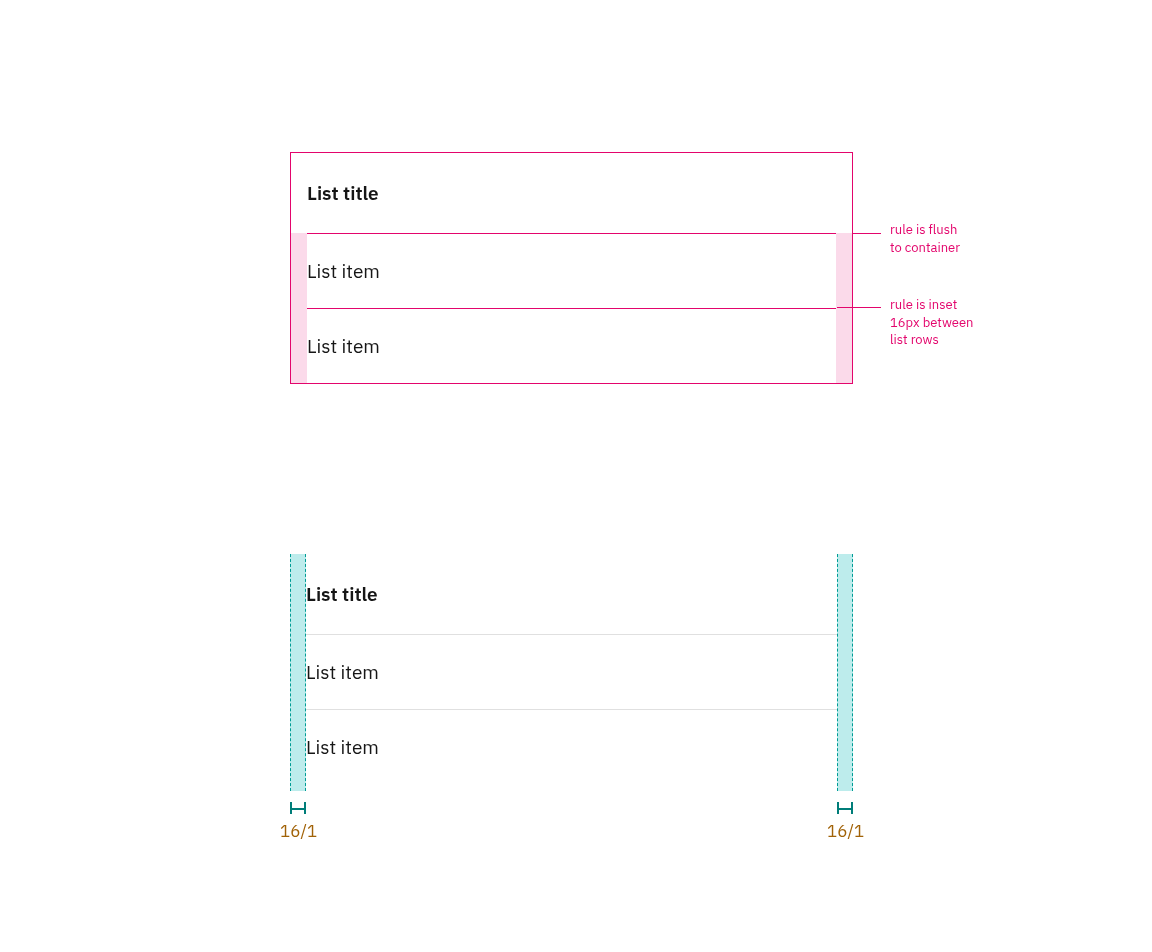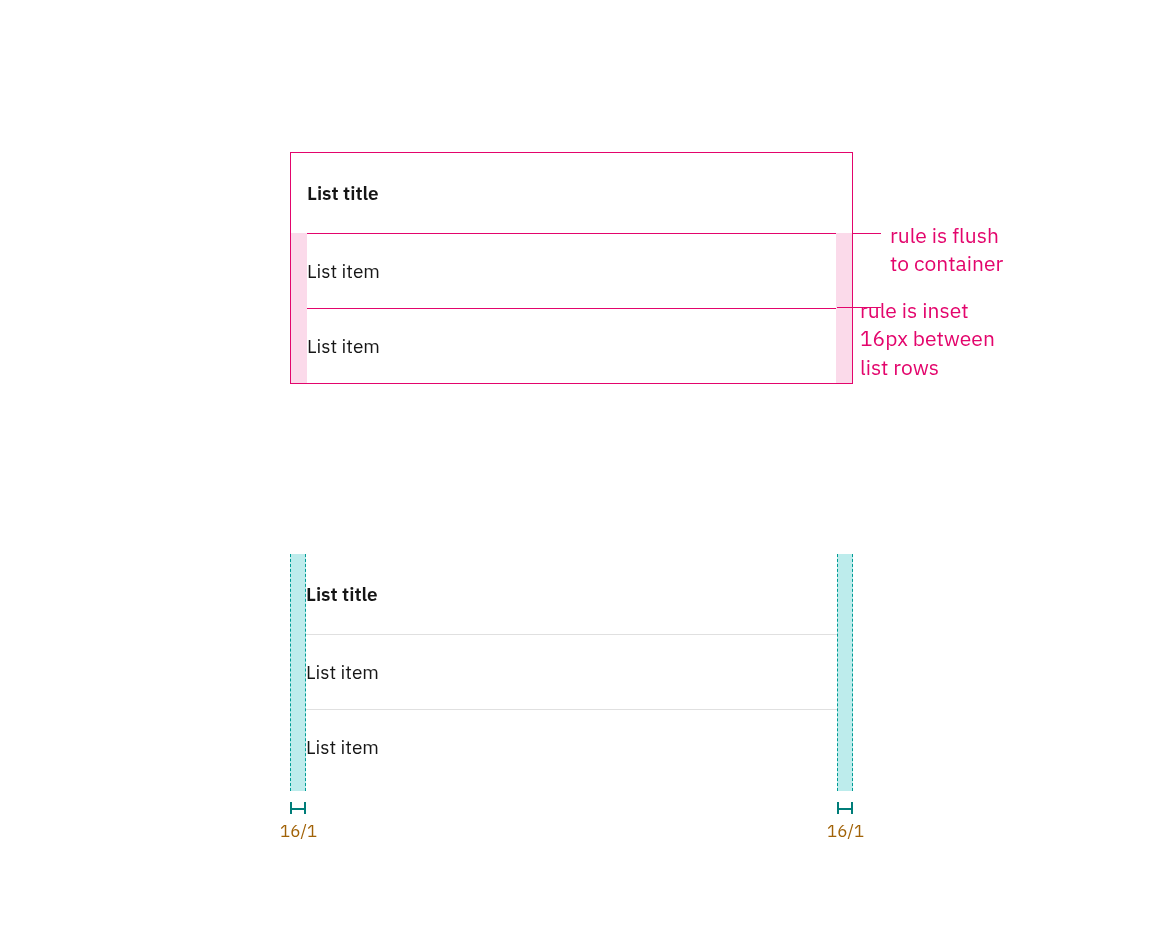--- a/index.html
+++ b/index.html
@@ -60,21 +60,21 @@
   }
 
   
   .anno-line {
     position: absolute;
     height: 1px;
     background: #e3056c;
   }
   .anno-text {
     position: absolute;
-    font-size: 21px;
+    font-size: 13px;
     line-height: 1.35;
     color: #e3056c;
   }
 
   
   .ex2 {
     position: absolute;
     left: 290px;
     top: 554px;
     width: 563px;
@@ -161,21 +161,21 @@
       <span>List item</span>
     </div>
   </div>
 </div>
 
 <div class="anno-line" style="left:853px; top:232.5px; width:28px;"></div>
 <div class="anno-text" style="left:890px; top:221px; white-space:pre-line;">rule is flush
 to container</div>
 
 <div class="anno-line" style="left:837px; top:307px; width:44px;"></div>
-<div class="anno-text" style="left:860px; top:296px; white-space:pre-line;">rule is inset
+<div class="anno-text" style="left:890px; top:296px; white-space:pre-line;">rule is inset
 16px between
 list rows</div>
 
 <div class="ex2">
   <div class="ex2-pad-left"></div>
   <div class="ex2-pad-right"></div>
 
   <div class="ex2-header">
     <span>List title</span>
   </div>

